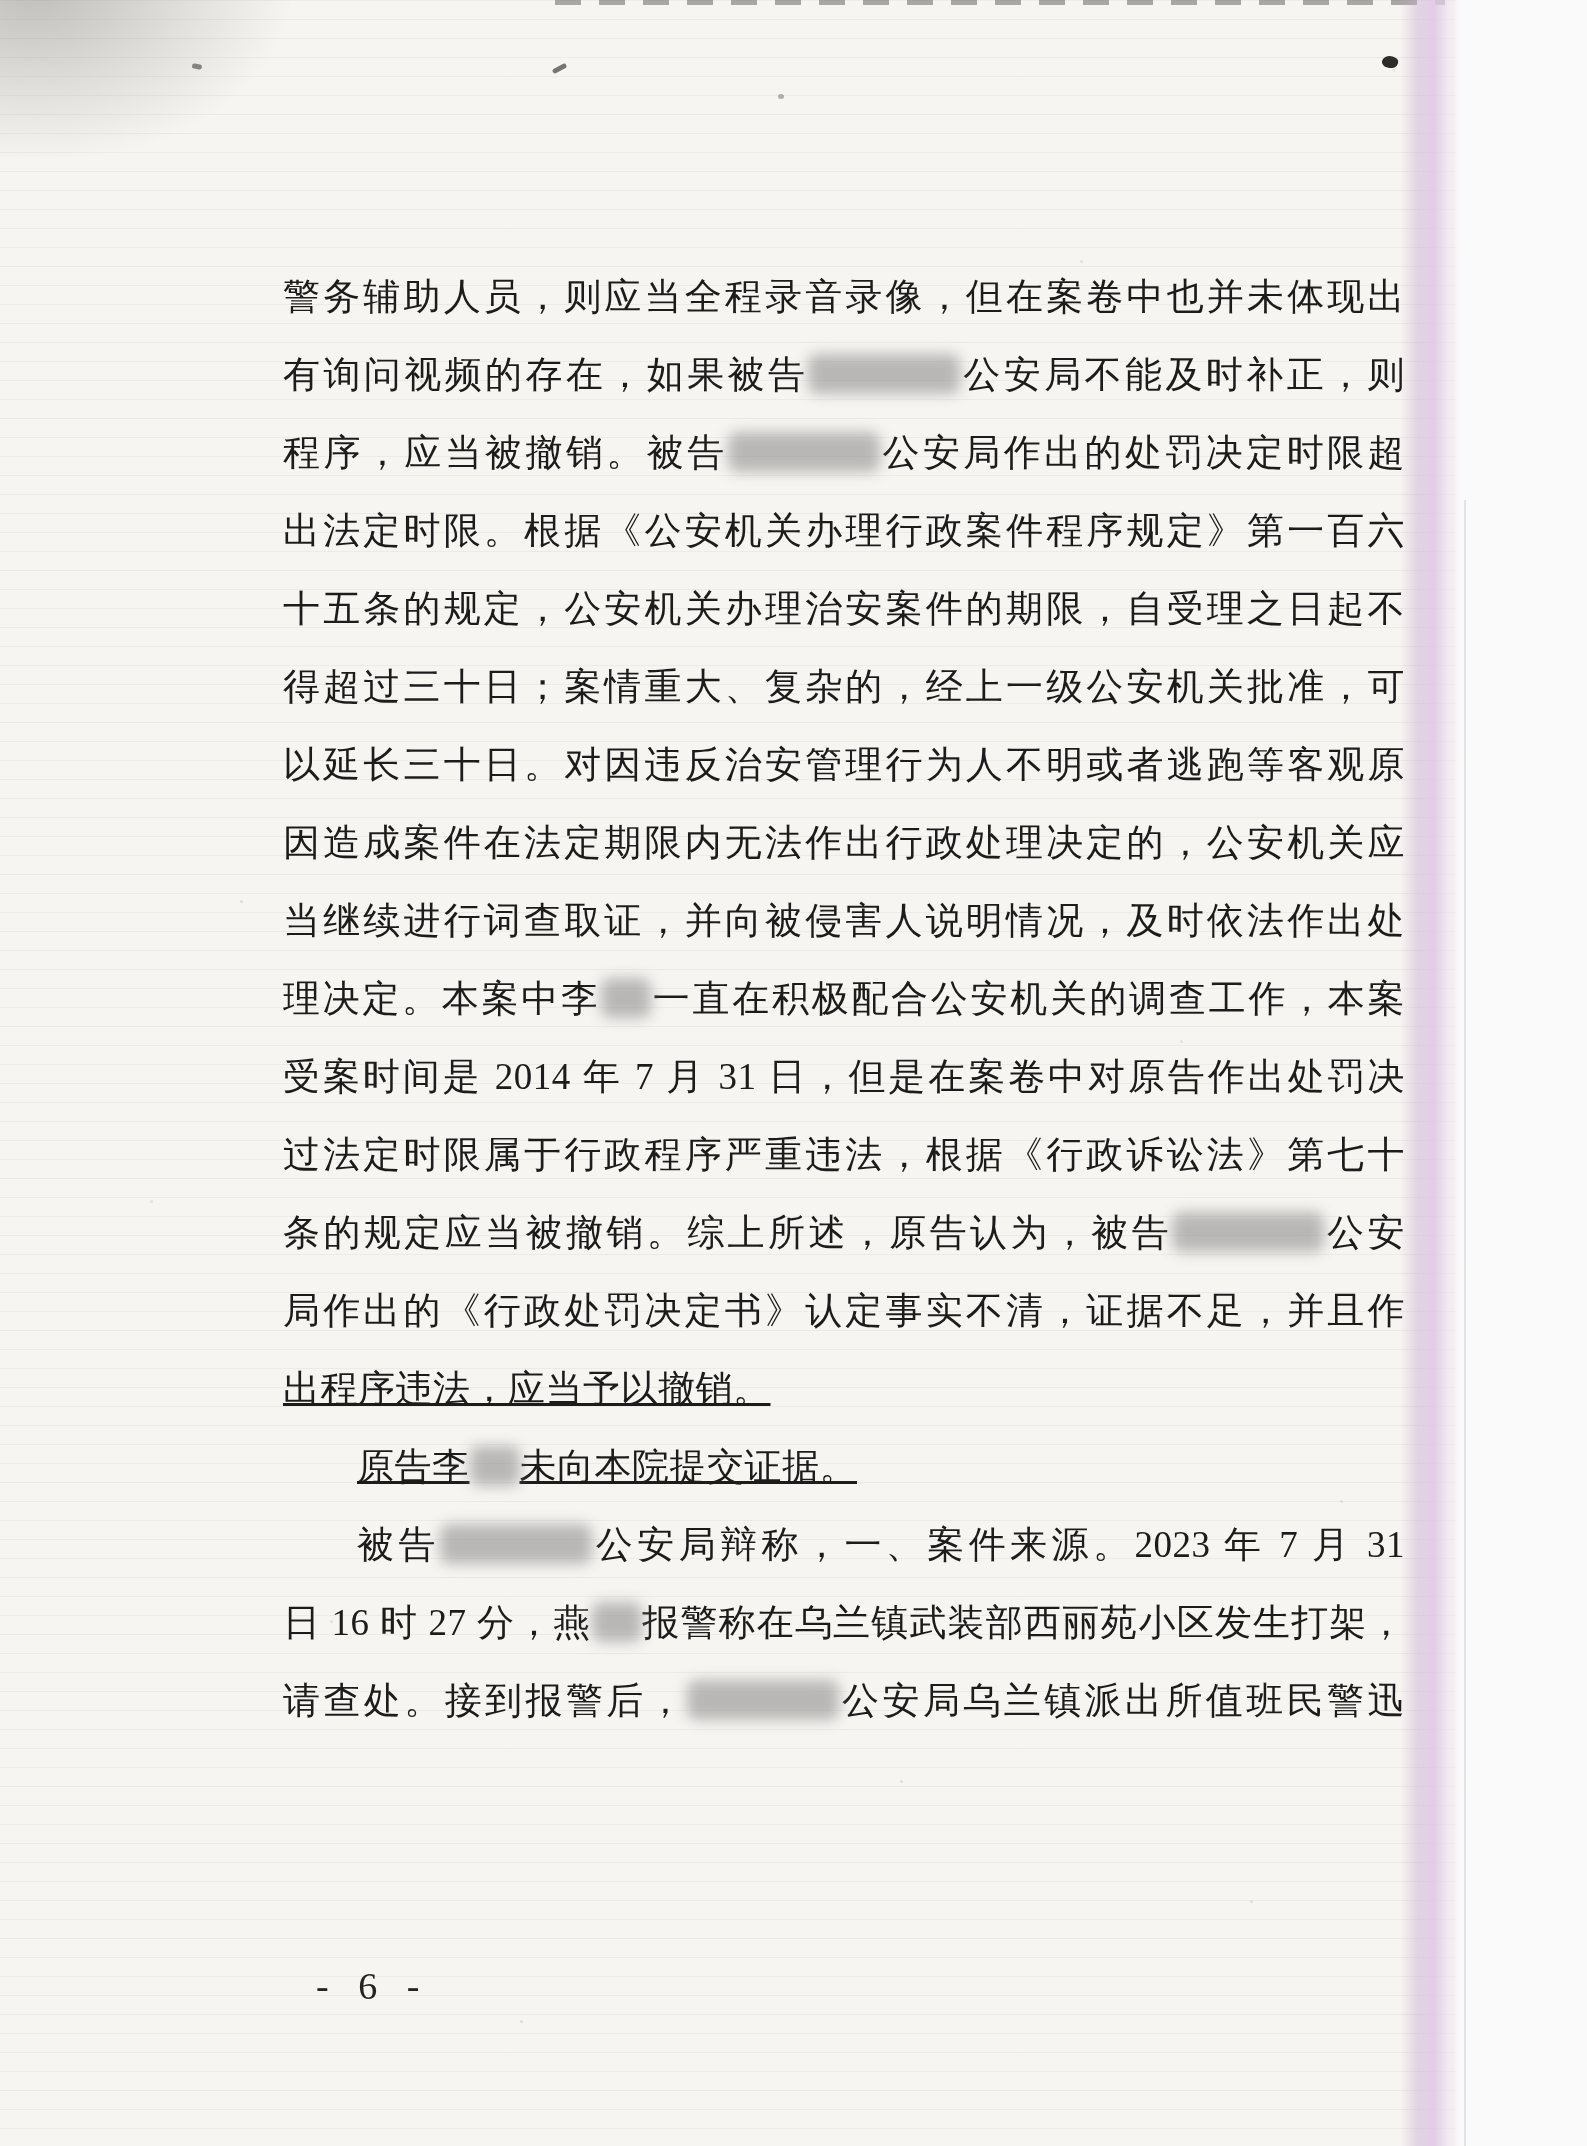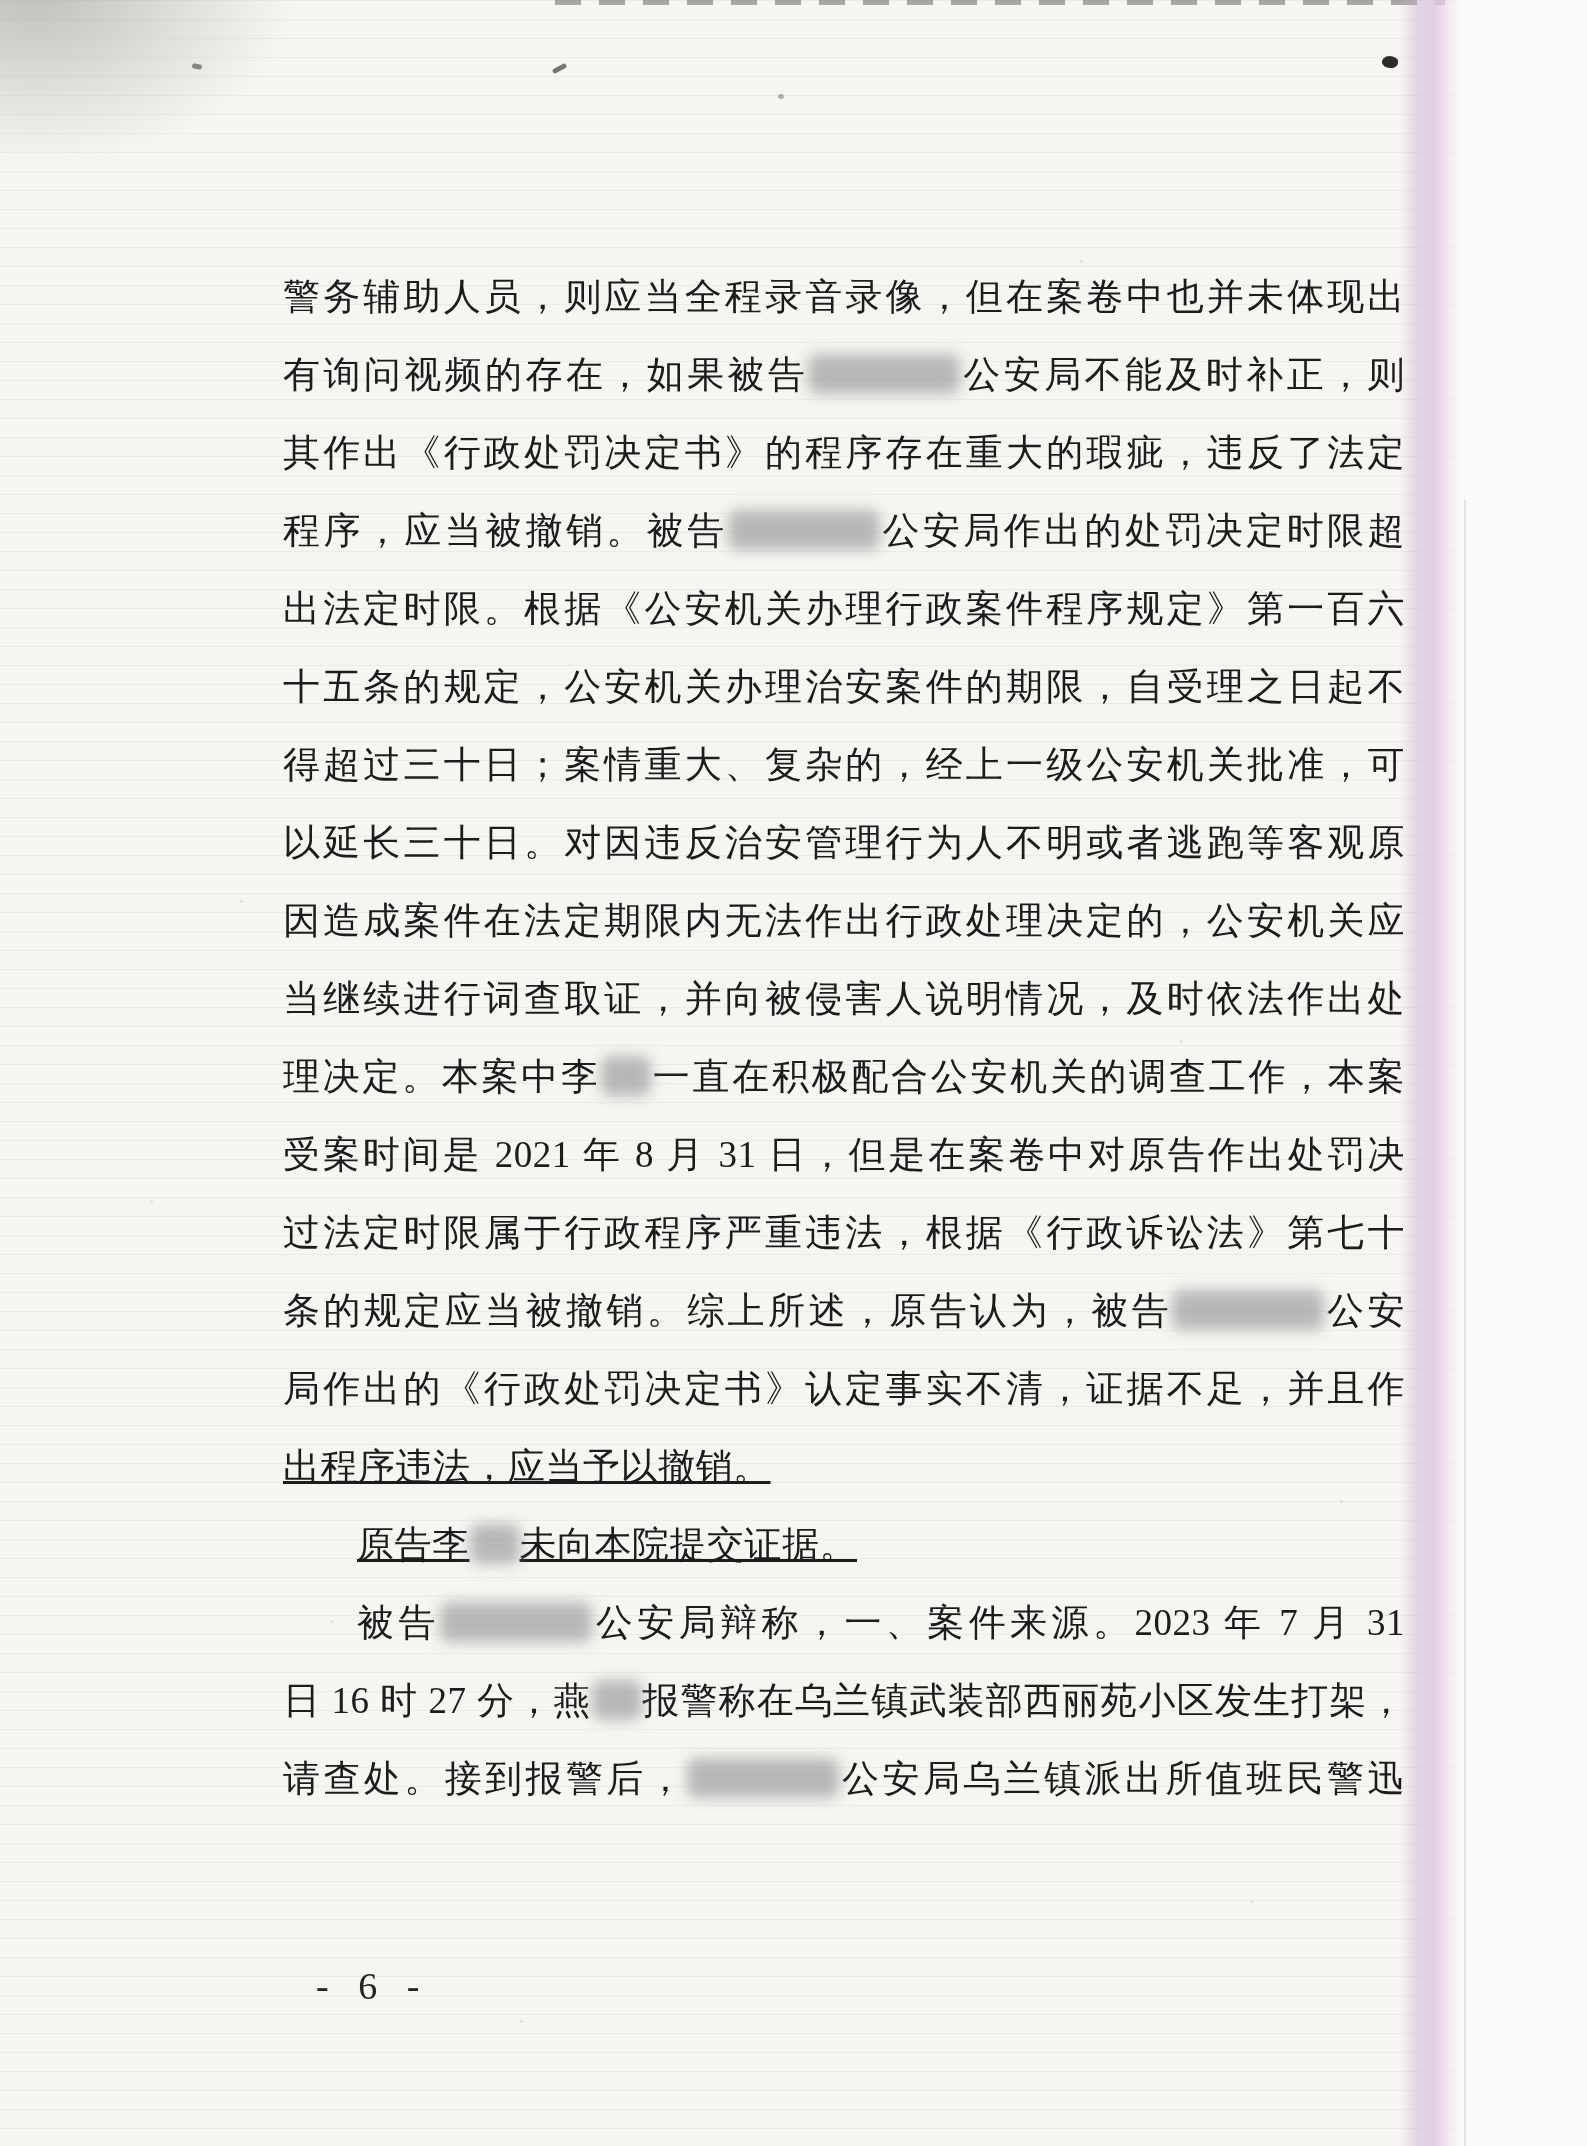--- a/index.html
+++ b/index.html
@@ -129,30 +129,29 @@
   <div class="edge-band"></div>
   <div class="edge-line"></div>
   <div class="speck s1"></div>
   <div class="speck s2"></div>
   <div class="speck s3"></div>
   <div class="speck s4"></div>
 
   <div class="textblock" id="textblock">
       <div class="line"><span>警务辅助人员，则应当全程录音录像，但在案卷中也并未体现出</span></div>
       <div class="line"><span>有询问视频的存在，如果被告</span><span class="redact org"></span><span>公安局不能及时补正，则</span></div>
-      <div class="line"><span>其作出《行政处罚决定书》的程序存在重大的瑕疵，违反了法定</span></div>
       <div class="line"><span>程序，应当被撤销。被告</span><span class="redact org"></span><span>公安局作出的处罚决定时限超</span></div>
       <div class="line"><span>出法定时限。根据《公安机关办理行政案件程序规定》第一百六</span></div>
       <div class="line"><span>十五条的规定，公安机关办理治安案件的期限，自受理之日起不</span></div>
       <div class="line"><span>得超过三十日；案情重大、复杂的，经上一级公安机关批准，可</span></div>
       <div class="line"><span>以延长三十日。对因违反治安管理行为人不明或者逃跑等客观原</span></div>
       <div class="line"><span>因造成案件在法定期限内无法作出行政处理决定的，公安机关应</span></div>
       <div class="line"><span>当继续进行词查取证，并向被侵害人说明情况，及时依法作出处</span></div>
       <div class="line"><span>理决定。本案中李</span><span class="redact person"></span><span>一直在积极配合公安机关的调查工作，本案</span></div>
-      <div class="line"><span>受案时间是 2021 年 8 月 31 日，但是在案卷中对原告作出处罚决</span></div>
+      <div class="line"><span>受案时间是 2014 年 7 月 31 日，但是在案卷中对原告作出处罚决</span></div>
       <div class="line"><span>过法定时限属于行政程序严重违法，根据《行政诉讼法》第七十</span></div>
       <div class="line"><span>条的规定应当被撤销。综上所述，原告认为，被告</span><span class="redact org"></span><span>公安</span></div>
       <div class="line"><span>局作出的《行政处罚决定书》认定事实不清，证据不足，并且作</span></div>
       <div class="line short"><span>出程序违法，应当予以撤销。</span></div>
       <div class="line indent short"><span>原告李</span><span class="redact person"></span><span>未向本院提交证据。</span></div>
       <div class="line indent"><span>被告</span><span class="redact org"></span><span>公安局辩称，一、案件来源。2023 年 7 月 31</span></div>
       <div class="line"><span>日 16 时 27 分，燕</span><span class="redact person"></span><span>报警称在乌兰镇武装部西丽苑小区发生打架，</span></div>
       <div class="line"><span>请查处。接到报警后，</span><span class="redact org"></span><span>公安局乌兰镇派出所值班民警迅</span></div>
     </div>
 

